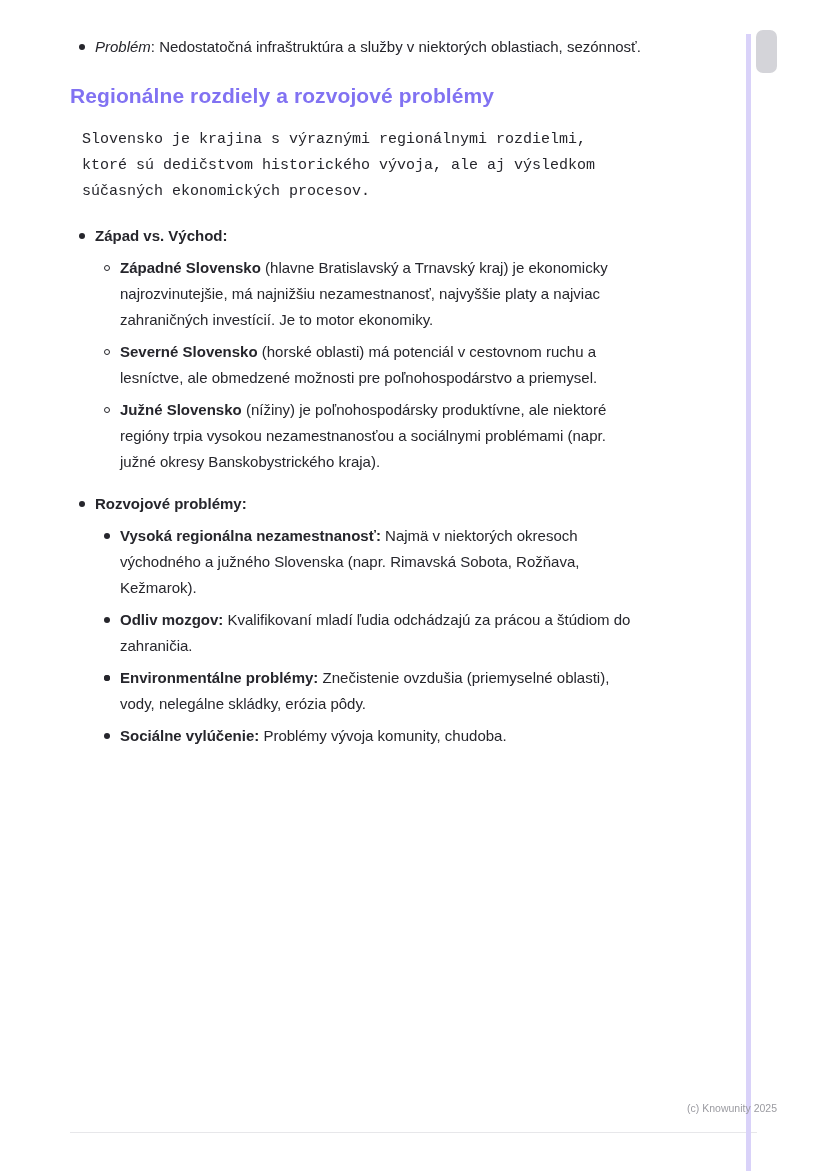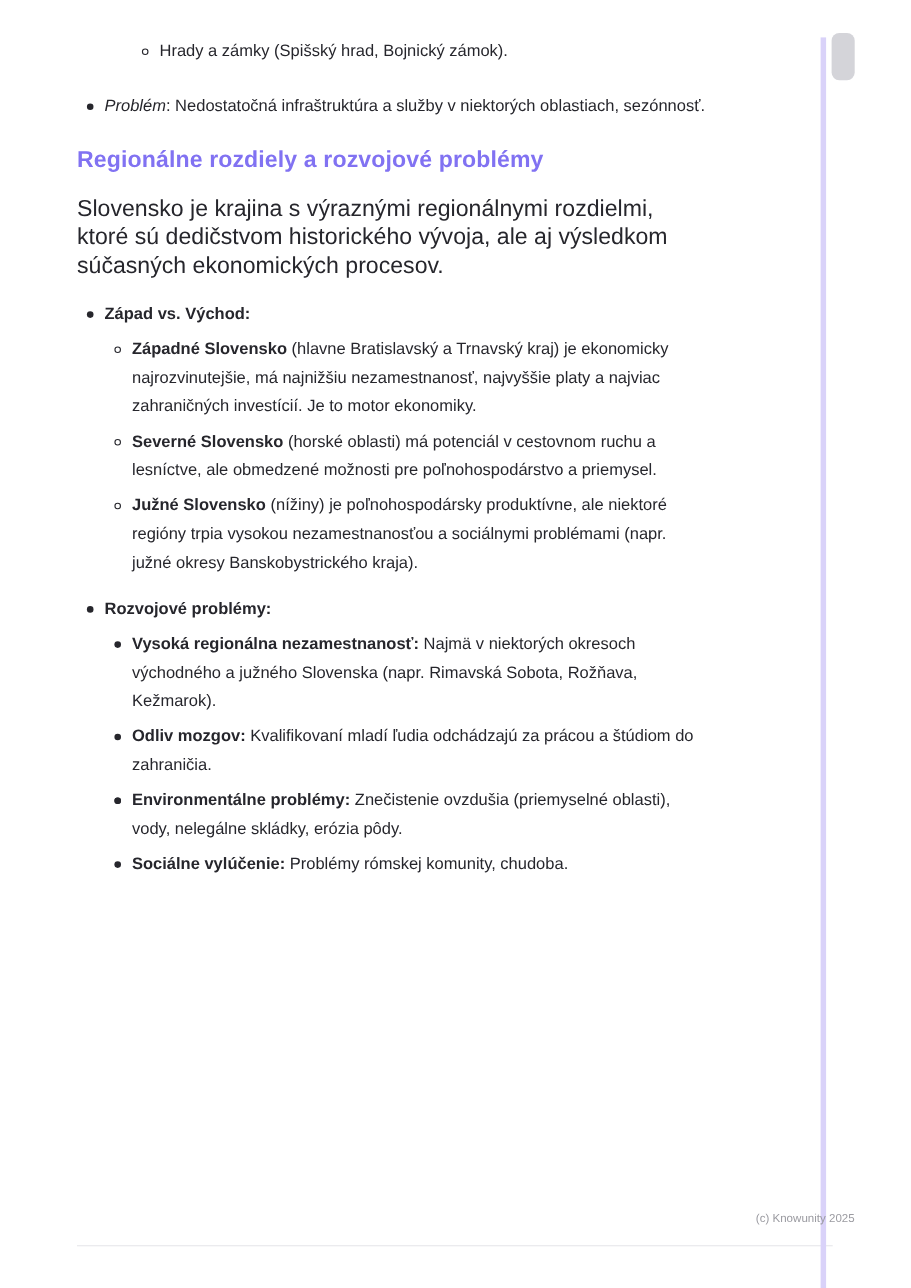--- a/index.html
+++ b/index.html
@@ -19,21 +19,21 @@
     font-size:15px;
   }
   .content{
     position:absolute;left:70px;top:0;width:575px;padding-top:34px;
   }
   .doc-heading{
     margin:21px 0 16px;font-size:21px;line-height:30px;font-weight:700;
     color:var(--accent);letter-spacing:.1px;
   }
   .doc-paragraph{
-    margin:0;font-size:21px;line-height:26px;
+    margin:12px;font-size:15px;line-height:26px;font-family:Liberation Mono, monospace;
   }
   .doc-list{margin:18px 0 0;}
   .doc-list:first-child{margin-top:0;}
   .doc-li{
     position:relative;font-size:15px;line-height:26px;margin-top:6px;
   }
   .doc-li:first-child{margin-top:0;}
   .doc-li.level-1{padding-left:25px;}
   .doc-li.level-2{padding-left:50px;}
   .doc-li.level-3{padding-left:75px;}
@@ -65,35 +65,34 @@
   .footer{
     position:absolute;top:1102px;right:51px;font-size:10.5px;
     color:var(--muted);z-index:2;white-space:nowrap;
   }
 </style>
 </head>
 <body>
 
 <div class="content">
     <div class="doc-list">
-      <div class="doc-li level-3"><span class="marker circle"></span><span class="li-text"><span>Hrady a zámky (Spišský hrad, Bojnický zámok).</span></span></div>
       <div class="doc-li level-1"><span class="marker disc"></span><span class="li-text"><span class="i">Problém</span><span>: Nedostatočná infraštruktúra a služby v niektorých oblastiach, sezónnosť.</span></span></div>
     </div>
     <h2 class="doc-heading">Regionálne rozdiely a rozvojové problémy</h2>
     <p class="doc-paragraph"><span>Slovensko je krajina s výraznými regionálnymi rozdielmi, ktoré sú dedičstvom historického vývoja, ale aj výsledkom súčasných ekonomických procesov.</span></p>
     <div class="doc-list">
       <div class="doc-li level-1"><span class="marker disc"></span><span class="li-text"><span class="b">Západ vs. Východ:</span></span></div>
       <div class="doc-li level-2"><span class="marker circle"></span><span class="li-text"><span class="b">Západné Slovensko</span><span> (hlavne Bratislavský a Trnavský kraj) je ekonomicky najrozvinutejšie, má najnižšiu nezamestnanosť, najvyššie platy a najviac zahraničných investícií. Je to motor ekonomiky.</span></span></div>
       <div class="doc-li level-2"><span class="marker circle"></span><span class="li-text"><span class="b">Severné Slovensko</span><span> (horské oblasti) má potenciál v cestovnom ruchu a lesníctve, ale obmedzené možnosti pre poľnohospodárstvo a priemysel.</span></span></div>
       <div class="doc-li level-2"><span class="marker circle"></span><span class="li-text"><span class="b">Južné Slovensko</span><span> (nížiny) je poľnohospodársky produktívne, ale niektoré regióny trpia vysokou nezamestnanosťou a sociálnymi problémami (napr. južné okresy Banskobystrického kraja).</span></span></div>
       <div class="doc-li level-1"><span class="marker disc"></span><span class="li-text"><span class="b">Rozvojové problémy:</span></span></div>
       <div class="doc-li level-2"><span class="marker disc"></span><span class="li-text"><span class="b">Vysoká regionálna nezamestnanosť:</span><span> Najmä v niektorých okresoch východného a južného Slovenska (napr. Rimavská Sobota, Rožňava, Kežmarok).</span></span></div>
       <div class="doc-li level-2"><span class="marker disc"></span><span class="li-text"><span class="b">Odliv mozgov:</span><span> Kvalifikovaní mladí ľudia odchádzajú za prácou a štúdiom do zahraničia.</span></span></div>
       <div class="doc-li level-2"><span class="marker disc"></span></div>
       <div class="doc-li level-2"><span class="marker disc"></span><span class="li-text"><span class="b">Environmentálne problémy:</span><span> Znečistenie ovzdušia (priemyselné oblasti), vody, nelegálne skládky, erózia pôdy.</span></span></div>
-      <div class="doc-li level-2"><span class="marker disc"></span><span class="li-text"><span class="b">Sociálne vylúčenie:</span><span> Problémy rómskej komunity, chudoba.</span></span></div>
+      <div class="doc-li level-2"><span class="marker disc"></span><span class="li-text"><span class="b">Sociálne vylúčenie:</span><span> Problémy vývoja komunity, chudoba.</span></span></div>
     </div>
   </div>
 
 <div class="edge-bar"></div>
 <div class="scrollbar-thumb"></div>
 <div class="divider"></div>
 <span class="footer">(c) Knowunity 2025</span>
 
 </body></html>

